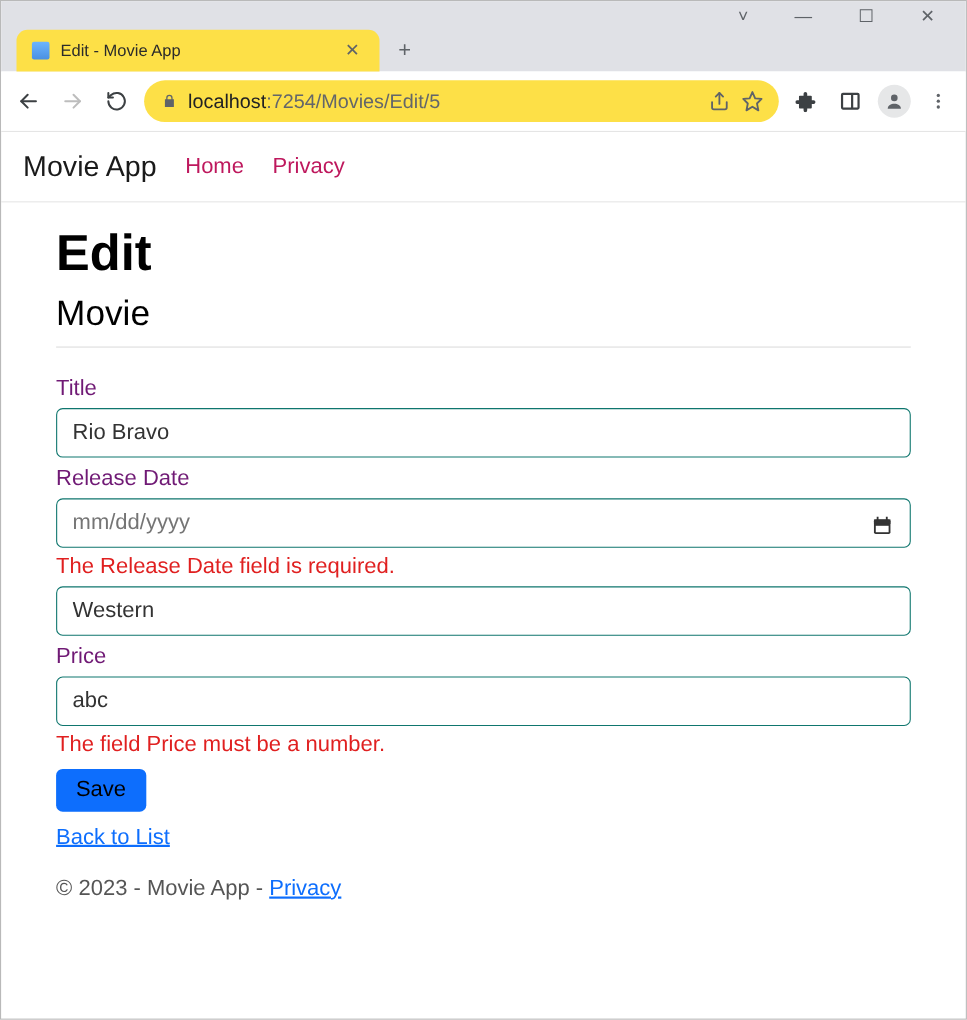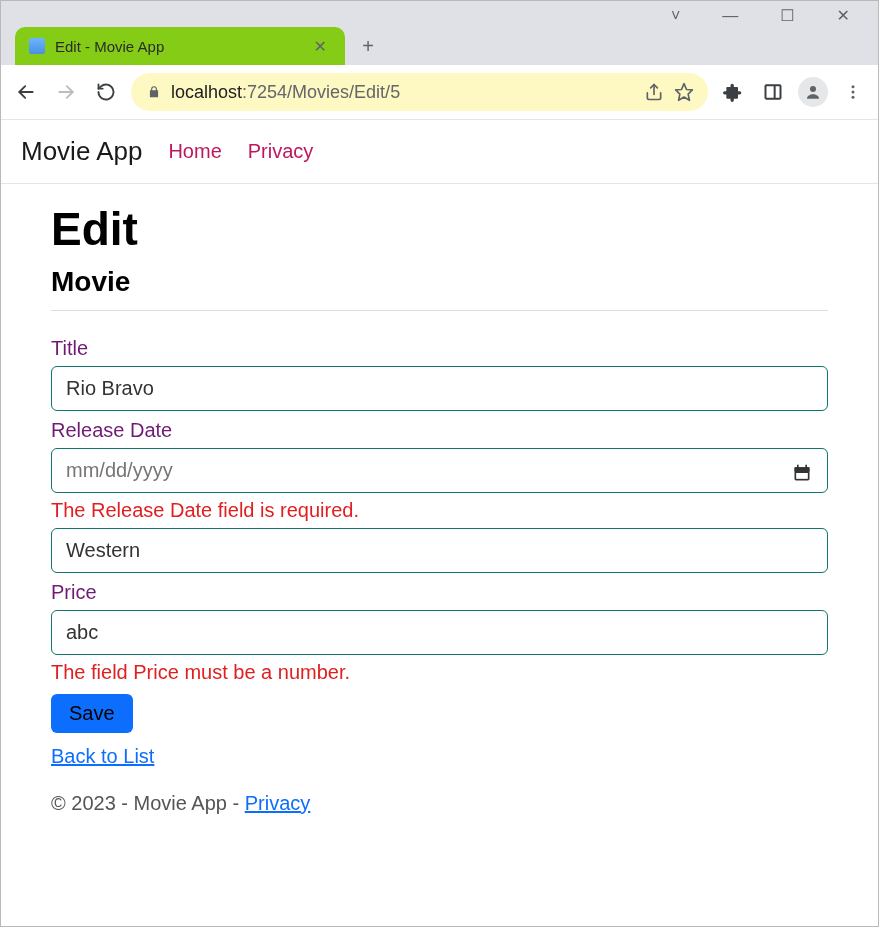--- a/index.html
+++ b/index.html
@@ -27,21 +27,21 @@
   .tabbar {
     display:flex;
     align-items:flex-end;
     height:40px;
     padding-left:14px;
     gap:8px;
   }
   .tab {
     display:flex;
     align-items:center;
-    background:#84cc16;
+    background:#fde047;
     border-top-left-radius:10px;
     border-top-right-radius:10px;
     height:38px;
     padding:0 14px;
     width:330px;
     font-size:15px;
     color:#2b2b2b;
     gap:10px;
   }
   .tab .favicon {
@@ -68,21 +68,21 @@
   }
   .tb-btn {
     width:30px;height:30px;
     display:flex;align-items:center;justify-content:center;
     color:#3c4043;
     border-radius:50%;
   }
   .tb-btn.disabled { color:#b8b8b8; }
   .omnibox {
     flex:1;
-    background:#fef9c3;
+    background:#fde047;
     border-radius:20px;
     height:38px;
     display:flex;
     align-items:center;
     padding:0 14px 0 16px;
     font-size:18px;
     color:#202124;
     gap:10px;
   }
   .omnibox .lock { color:#5f6368; font-size:14px;}
@@ -109,22 +109,22 @@
   .nav-link { font-size:20px; color:#be185d; cursor:pointer; }
   .container {
     padding:18px 50px 0 50px;
   }
   h1.page-title {
     font-size:46px;
     font-weight:700;
     margin-bottom:10px;
   }
   h2.sub-title {
-    font-size:28px;
-    font-weight:700;
+    font-size:32px;
+    font-weight:400;
     margin-bottom:12px;
   }
   hr.rule {
     border:none;
     border-top:1px solid #ddd;
     margin-bottom:26px;
   }
   .form-label {
     font-size:20px;
     color:#701a75;

